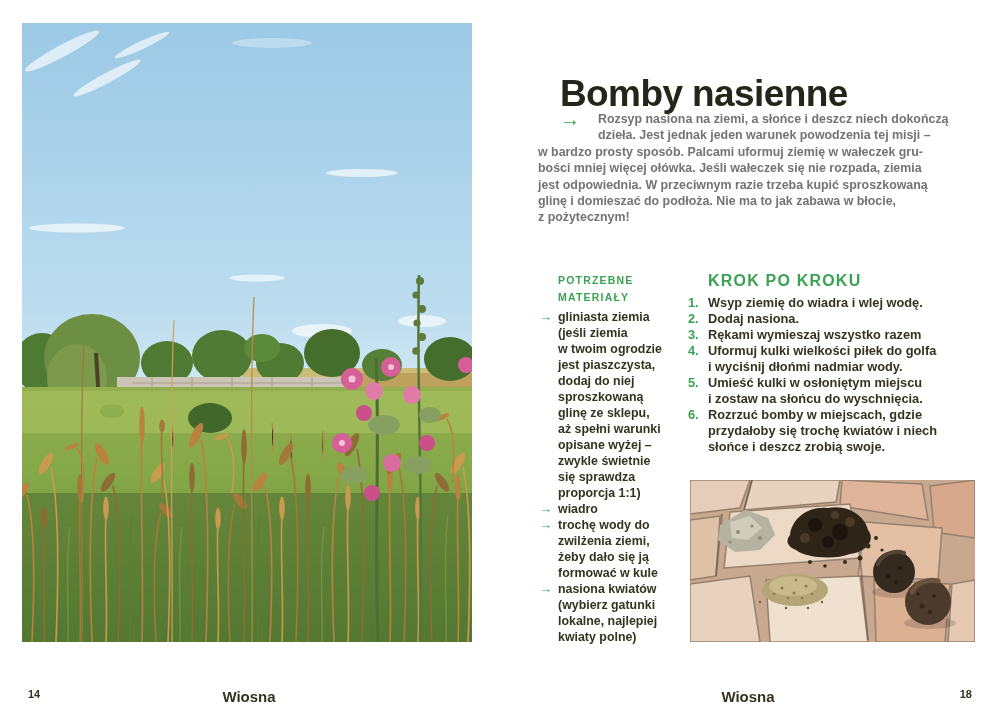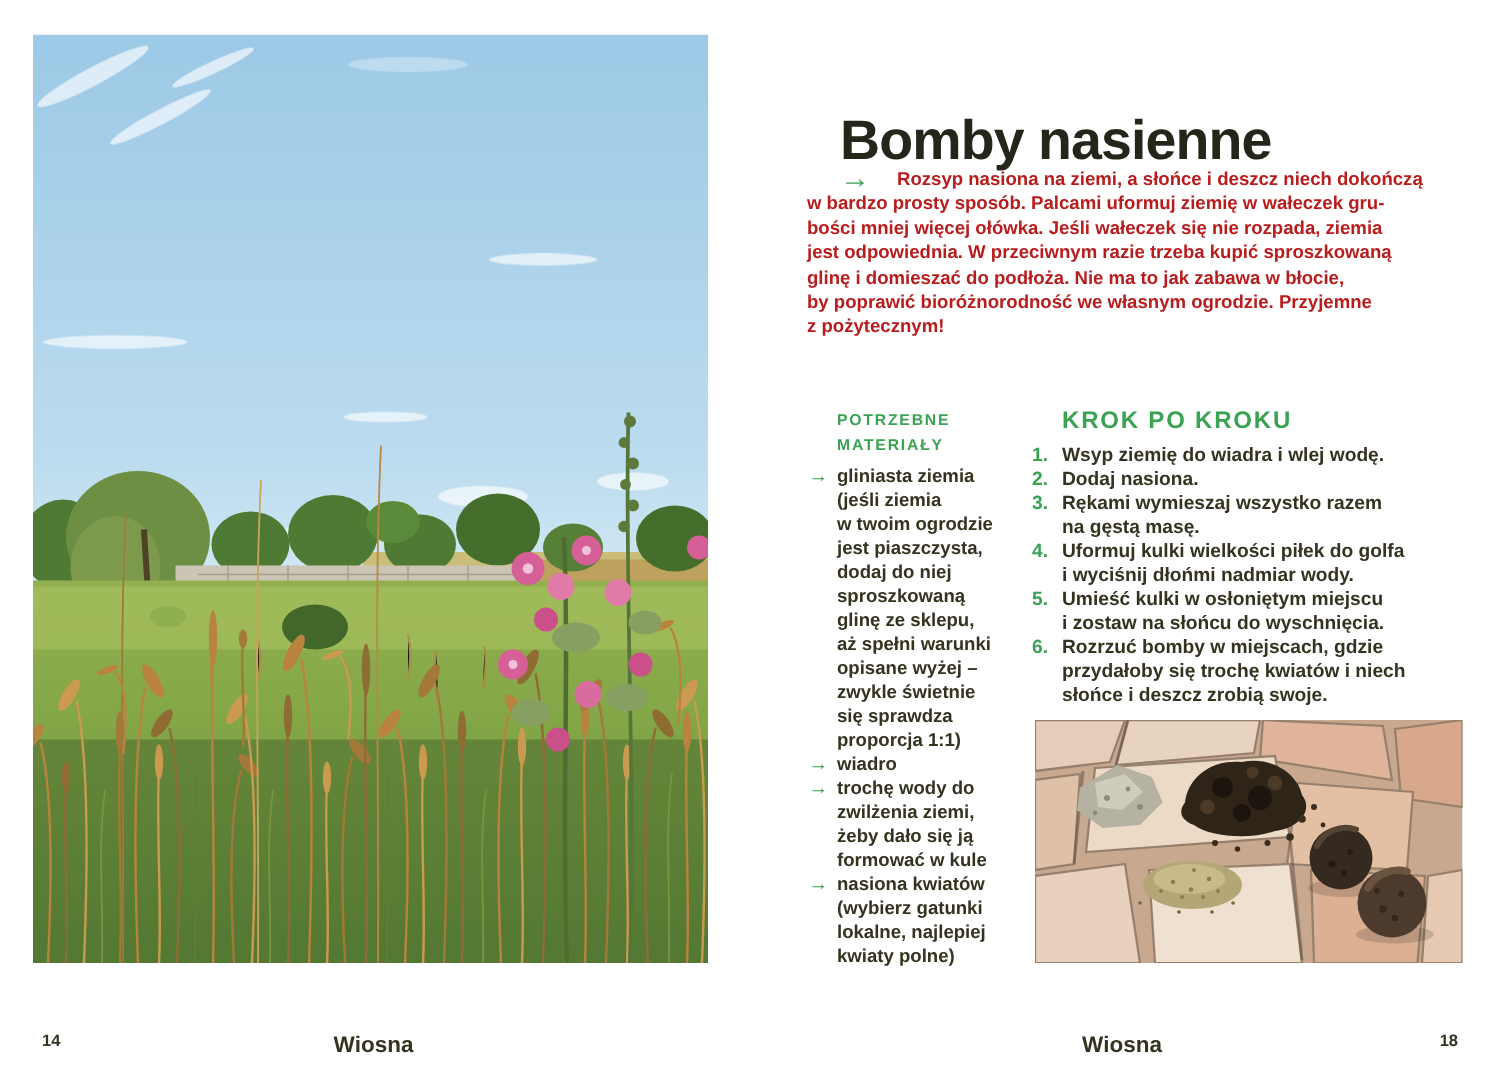--- a/index.html
+++ b/index.html
@@ -10,21 +10,21 @@
   .photo-left{position:absolute;left:22px;top:23px;width:450px;height:619px;}
   .photo-right{position:absolute;left:690px;top:480px;width:285px;height:162px;}
   .photo-left svg,.photo-right svg{display:block;width:100%;height:100%;}
 
   
   .title{position:absolute;left:560px;top:50px;font-size:37px;font-weight:700;
          color:#26251a;letter-spacing:-0.6px;line-height:1.05;}
   .intro{position:absolute;left:538px;top:111px;width:445px;}
   .intro .arrow{position:absolute;left:22px;top:-3px;color:#3ba254;font-size:20px;font-weight:700;}
   .iline{height:16.4px;line-height:16.4px;white-space:nowrap;
-         font-size:12.4px;font-weight:700;color:#b91c1c;}
+         font-size:12.4px;font-weight:700;color:#737373;}
   .iline.indent{padding-left:60px;}
 
   .materials{position:absolute;left:538px;top:272px;width:152px;}
   .m-heading div{padding-left:20px;height:17px;line-height:17px;color:#3ba254;
                  font-size:10.5px;font-weight:700;letter-spacing:1.2px;}
   .materials ul{list-style:none;margin:3px 0 0 0;padding:0;}
   .materials li{position:relative;padding-left:20px;}
   .bullet-arrow{position:absolute;left:1px;top:0;color:#3ba254;font-size:13px;
                 font-weight:700;line-height:16px;}
   .mline{height:16px;line-height:16px;white-space:nowrap;font-size:12.4px;
@@ -217,25 +217,25 @@
       </g>
     </svg>
   </div>
 
   <h1 class="title">Bomby nasienne</h1>
 
   <div class="intro">
     <span class="arrow">→</span>
     <div>
         <div class="iline indent">Rozsyp nasiona na ziemi, a słońce i deszcz niech dokończą</div>
+        <div class="iline indent">dzieła. Jest jednak jeden warunek powodzenia tej misji –</div>
         <div class="iline">w bardzo prosty sposób. Palcami uformuj ziemię w wałeczek gru-</div>
         <div class="iline">bości mniej więcej ołówka. Jeśli wałeczek się nie rozpada, ziemia</div>
         <div class="iline">jest odpowiednia. W przeciwnym razie trzeba kupić sproszkowaną</div>
         <div class="iline">glinę i domieszać do podłoża. Nie ma to jak zabawa w błocie,</div>
-        <div class="iline">by poprawić bioróżnorodność we własnym ogrodzie. Przyjemne</div>
         <div class="iline">z pożytecznym!</div>
       </div>
   </div>
 
   <div class="materials">
     <div class="m-heading">
       <div>POTRZEBNE</div>
       <div>MATERIAŁY</div>
     </div>
     <ul>
@@ -282,21 +282,20 @@
           <span class="step-num">1.</span>
           <div class="sline">Wsyp ziemię do wiadra i wlej wodę.</div>
         </li>
         <li>
           <span class="step-num">2.</span>
           <div class="sline">Dodaj nasiona.</div>
         </li>
         <li>
           <span class="step-num">3.</span>
           <div class="sline">Rękami wymieszaj wszystko razem</div>
-          <div class="sline">na gęstą masę.</div>
         </li>
         <li>
           <span class="step-num">4.</span>
           <div class="sline">Uformuj kulki wielkości piłek do golfa</div>
           <div class="sline">i wyciśnij dłońmi nadmiar wody.</div>
         </li>
         <li>
           <span class="step-num">5.</span>
           <div class="sline">Umieść kulki w osłoniętym miejscu</div>
           <div class="sline">i zostaw na słońcu do wyschnięcia.</div>

